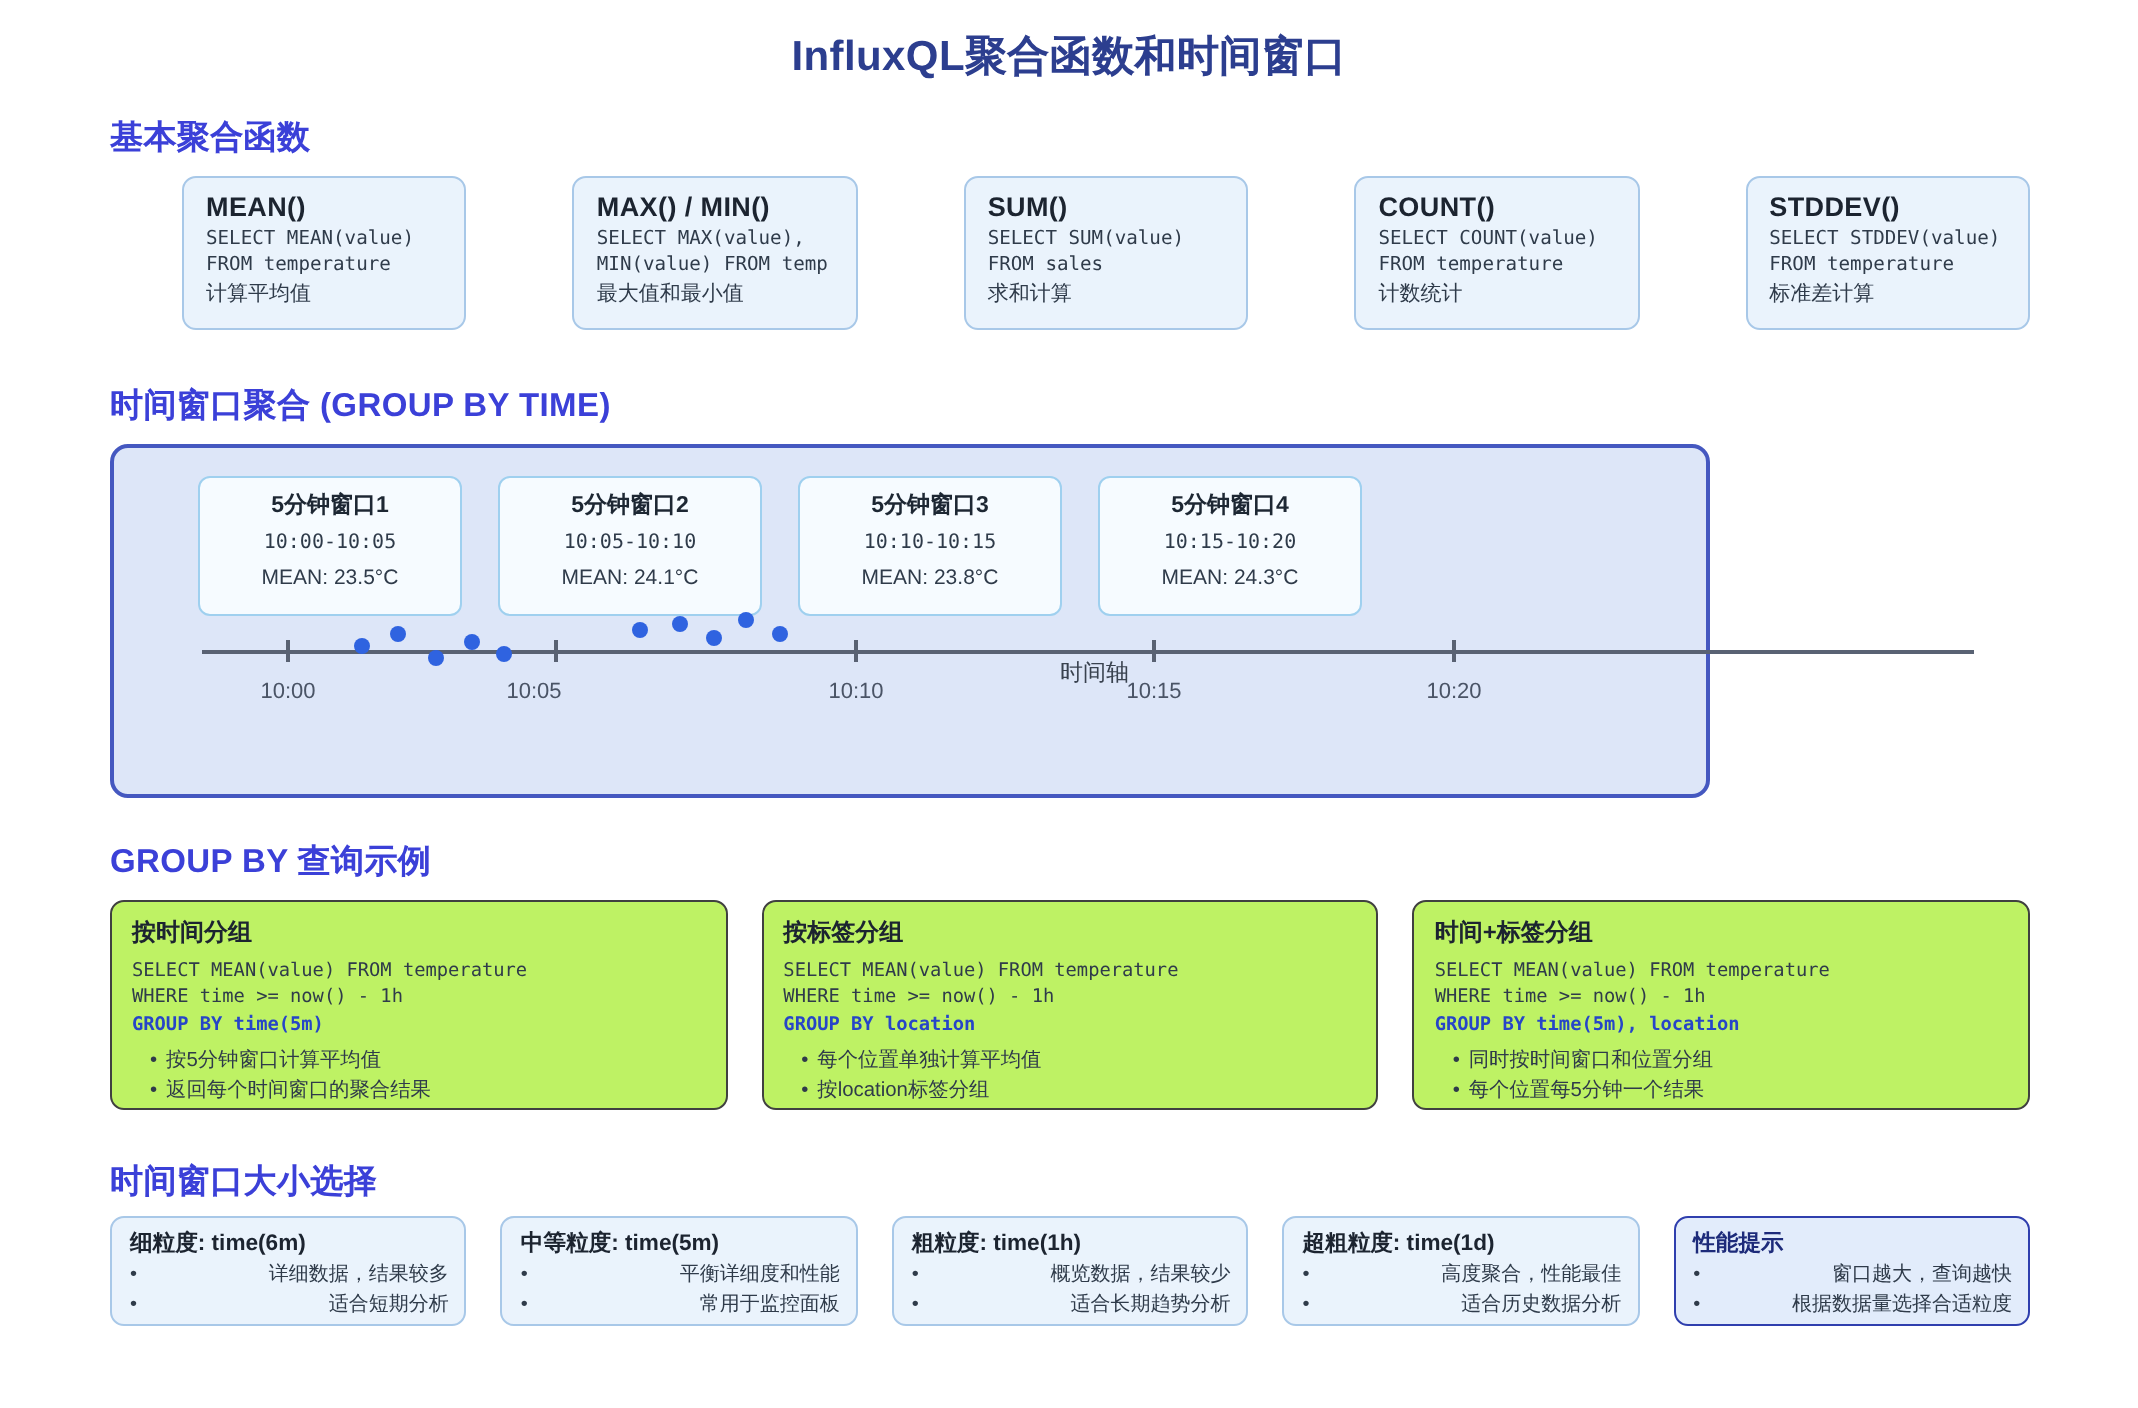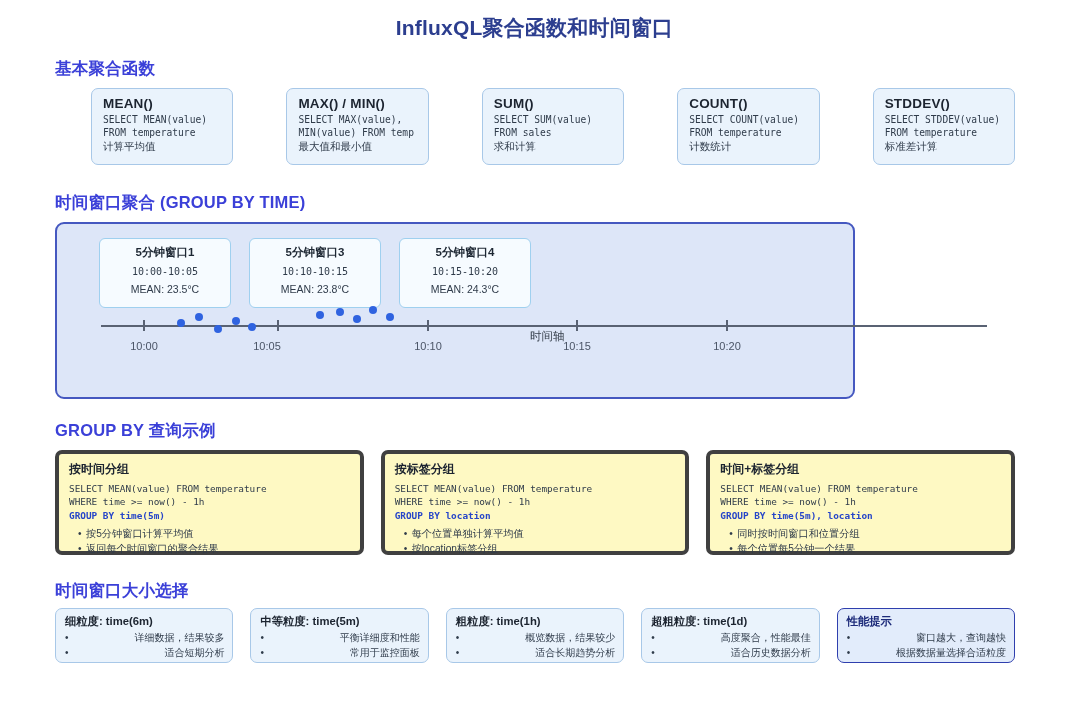--- a/index.html
+++ b/index.html
@@ -92,22 +92,22 @@
   }
   .dot {
     position:absolute; width:8px; height:8px; border-radius:50%;
     background:#2f63e0;
   }
 
   
   .gb-row { position:absolute; left:55px; top:450px; width:960px; display:flex; gap:17px; }
   .gb-card {
     width:309px; height:105px;
-    background:#fef9c3;
-    border:4px solid #404040;
+    background:#bef264;
+    border:1px solid #404040;
     border-radius:7px;
     padding:7px 10px 5px 10px;
   }
   .gb-card .gtitle { font-size:12px; font-weight:bold; color:#1c2430; margin-bottom:4px; }
   .gb-card .gsql {
     font-family:"DejaVu Sans Mono","Liberation Mono",monospace;
     font-size:9.4px; color:#2f3b4a; line-height:1.42;
   }
   .gb-card .gsql .hl { color:#2645c8; font-weight:bold; }
   .gb-card ul { margin:5px 0 0 0; padding-left:9px; list-style:none; }
@@ -175,20 +175,25 @@
   </div>
 
   <div class="section-title" style="left:55px; top:192px;">时间窗口聚合 (GROUP BY TIME)</div>
 
   <div class="tl-panel">
     <div class="tl-windows">
       <div class="tl-win">
         <div class="wname">5分钟窗口1</div>
         <div class="wrange">10:00-10:05</div>
         <div class="wmean">MEAN: 23.5°C</div>
+      </div>
+      <div class="tl-win">
+        <div class="wname">5分钟窗口2</div>
+        <div class="wrange">10:05-10:10</div>
+        <div class="wmean">MEAN: 24.1°C</div>
       </div>
       <div class="tl-win">
         <div class="wname">5分钟窗口3</div>
         <div class="wrange">10:10-10:15</div>
         <div class="wmean">MEAN: 23.8°C</div>
       </div>
       <div class="tl-win">
         <div class="wname">5分钟窗口4</div>
         <div class="wrange">10:15-10:20</div>
         <div class="wmean">MEAN: 24.3°C</div>

